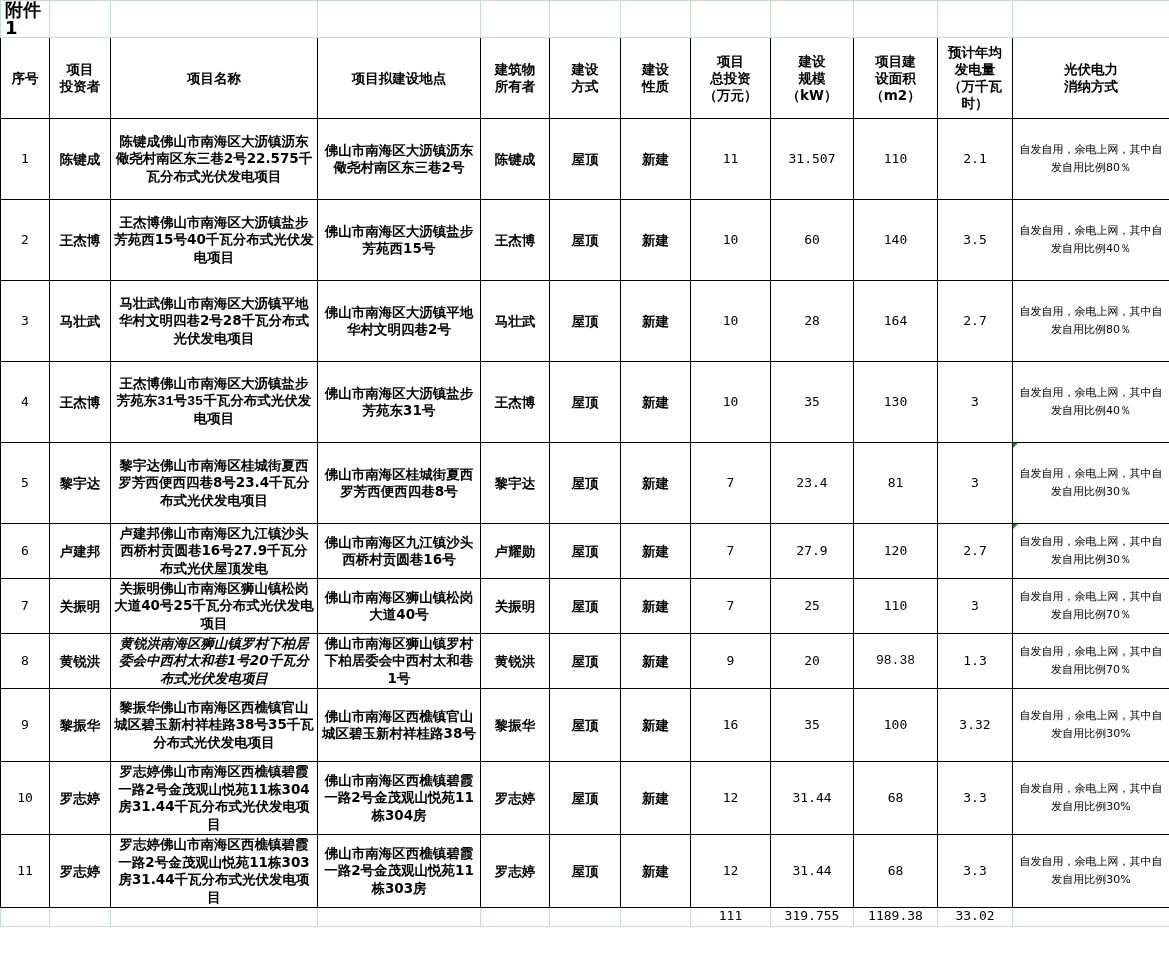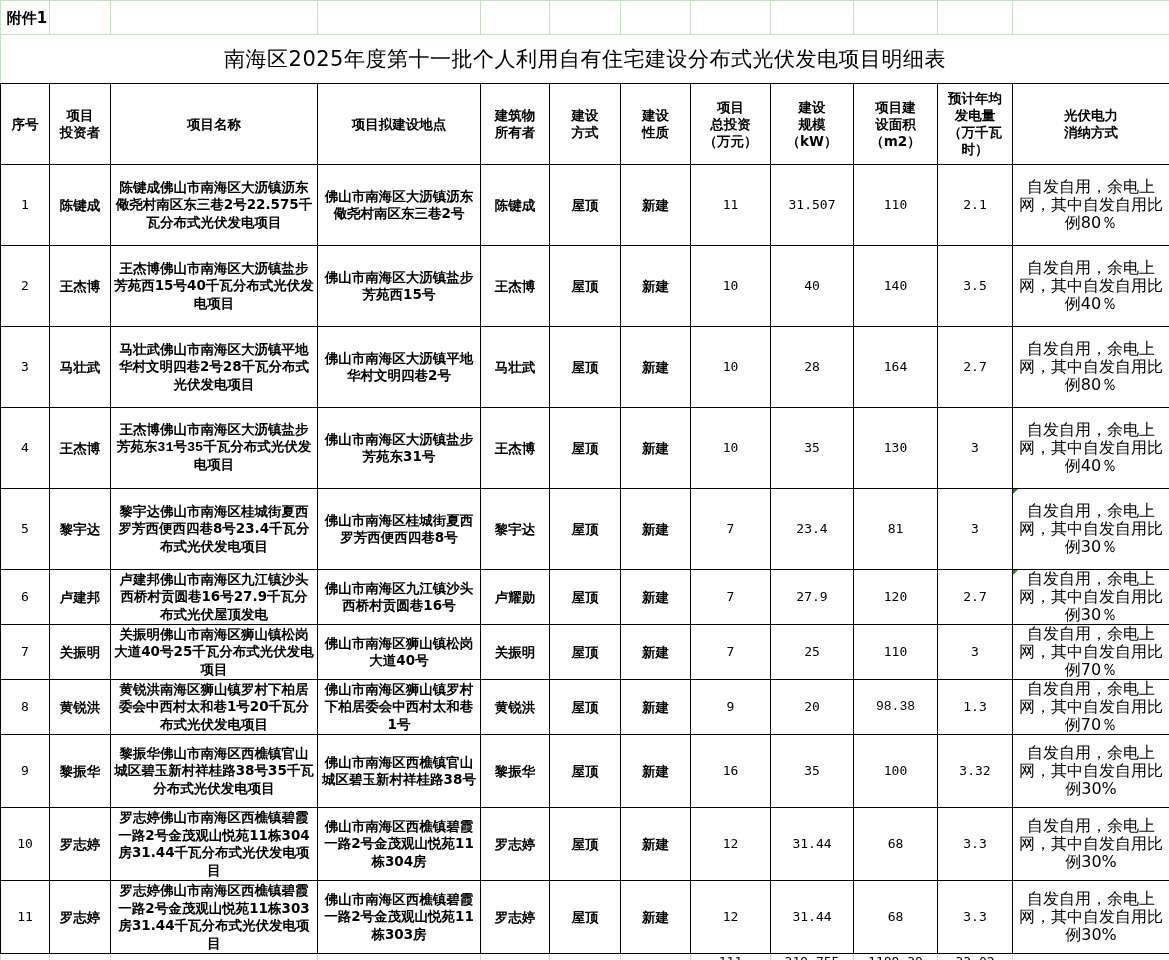--- a/index.html
+++ b/index.html
@@ -4,27 +4,27 @@
 <style>
   html, body { margin:0; padding:0; background:#ffffff; }
   body { width:1169px; height:960px; overflow:hidden; position:relative;
          font-family:"DejaVu Sans","Liberation Sans",sans-serif; color:#000; }
   .sheet { position:absolute; left:0; top:0; width:1169px; height:960px; }
   table { border-collapse:collapse; table-layout:fixed; width:1169px; }
   td { padding:0; text-align:center; vertical-align:middle; overflow:hidden;
        font-size:13.5px; line-height:18px; font-weight:bold; }
   .grid td { border:1px solid #c6dfc9; }
   tr.r-attach td { height:33px; }
-  tr.r-attach td.attach { text-align:center; padding-left:4px; font-size:15px; }
+  tr.r-attach td.attach { text-align:left; padding-left:4px; font-size:18px; }
   tr.r-title td { height:48px; font-size:21px; font-weight:normal; letter-spacing:0.5px; border-bottom:1px solid #000; }
   tr.r-head td { height:80px; border:1px solid #000; font-size:13.5px; line-height:17px; }
   tr.r-data td { border:1px solid #000; }
   tr.r-data td.num { font-weight:normal; font-family:"DejaVu Sans Mono","Liberation Mono",monospace; font-size:13px; }
   tr.r-data td.txt { font-weight:bold; }
-  tr.r-data td.mode { font-weight:normal; font-size:16px; line-height:18px; padding:0 2px; position:relative; }
+  tr.r-data td.mode { font-weight:normal; font-size:11px; line-height:18px; padding:0 2px; position:relative; }
   tr.r-data td.name, tr.r-data td.addr { padding:0 3px; line-height:17.5px; }
   tr.r-total td { height:18px; border:1px solid #c6dfc9; font-weight:normal;
                   font-family:"DejaVu Sans Mono","Liberation Mono",monospace; font-size:13px; line-height:16px; vertical-align:top; }
   .tri { position:absolute; left:0; top:0; width:0; height:0;
          border-top:5px solid #1a8a2a; border-right:5px solid transparent; }
   .cell-text { display:block; }
 </style>
 </head>
 <body>
 
@@ -52,23 +52,20 @@
       <td></td>
           <td></td>
       <td></td>
           <td></td>
       <td></td>
           <td></td>
       <td></td>
           <td></td>
       <td></td>
     </tr>
-    <tr class="r-title grid">
-      <td colspan="12">南海区2025年度第十一批个人利用自有住宅建设分布式光伏发电项目明细表</td>
-    </tr>
     <tr class="r-head" id="head-row">
           <td style="white-space: pre-line;">序号</td>
           <td style="white-space: pre-line;">项目
 投资者</td>
           <td style="white-space: pre-line;">项目名称</td>
           <td style="white-space: pre-line;">项目拟建设地点</td>
           <td style="white-space: pre-line; margin-left: 26px;">建筑物
 所有者</td>
           <td style="white-space: pre-line;">建设
 方式</td>
@@ -147,21 +144,21 @@
           <td class="txt" style="height: 80px;">
             <span class="cell-text">屋顶</span>
           </td>
           <td class="txt" style="height: 80px;">
             <span class="cell-text">新建</span>
           </td>
           <td class="num" style="height: 80px;">
             <span class="cell-text">10</span>
           </td>
           <td class="num" style="height: 80px;">
-            <span class="cell-text">40</span>
+            <span class="cell-text">60</span>
           </td>
           <td class="num" style="height: 80px;">
             <span class="cell-text">140</span>
           </td>
           <td class="num" style="height: 80px;">
             <span class="cell-text">3.5</span>
           </td>
           <td class="mode" style="height: 80px;">
             <span class="cell-text">自发自用，余电上网，其中自发自用比例40％</span>
           </td>
@@ -358,21 +355,21 @@
             <span class="cell-text">自发自用，余电上网，其中自发自用比例70％</span>
           </td>
         </tr>
         <tr class="r-data" style="height: 54px;">
           <td class="num" style="height: 54px;">
             <span class="cell-text">8</span>
           </td>
           <td class="txt" style="height: 54px;">
             <span class="cell-text">黄锐洪</span>
           </td>
-          <td class="txt name" style="height: 54px;">
+          <td class="txt name" style="height: 54px; font-style: italic;">
             <span class="cell-text">黄锐洪南海区狮山镇罗村下柏居委会中西村太和巷1号20千瓦分布式光伏发电项目</span>
           </td>
           <td class="txt addr" style="height: 54px;">
             <span class="cell-text">佛山市南海区狮山镇罗村下柏居委会中西村太和巷1号</span>
           </td>
           <td class="txt" style="height: 54px;">
             <span class="cell-text">黄锐洪</span>
           </td>
           <td class="txt" style="height: 54px;">
             <span class="cell-text">屋顶</span>

